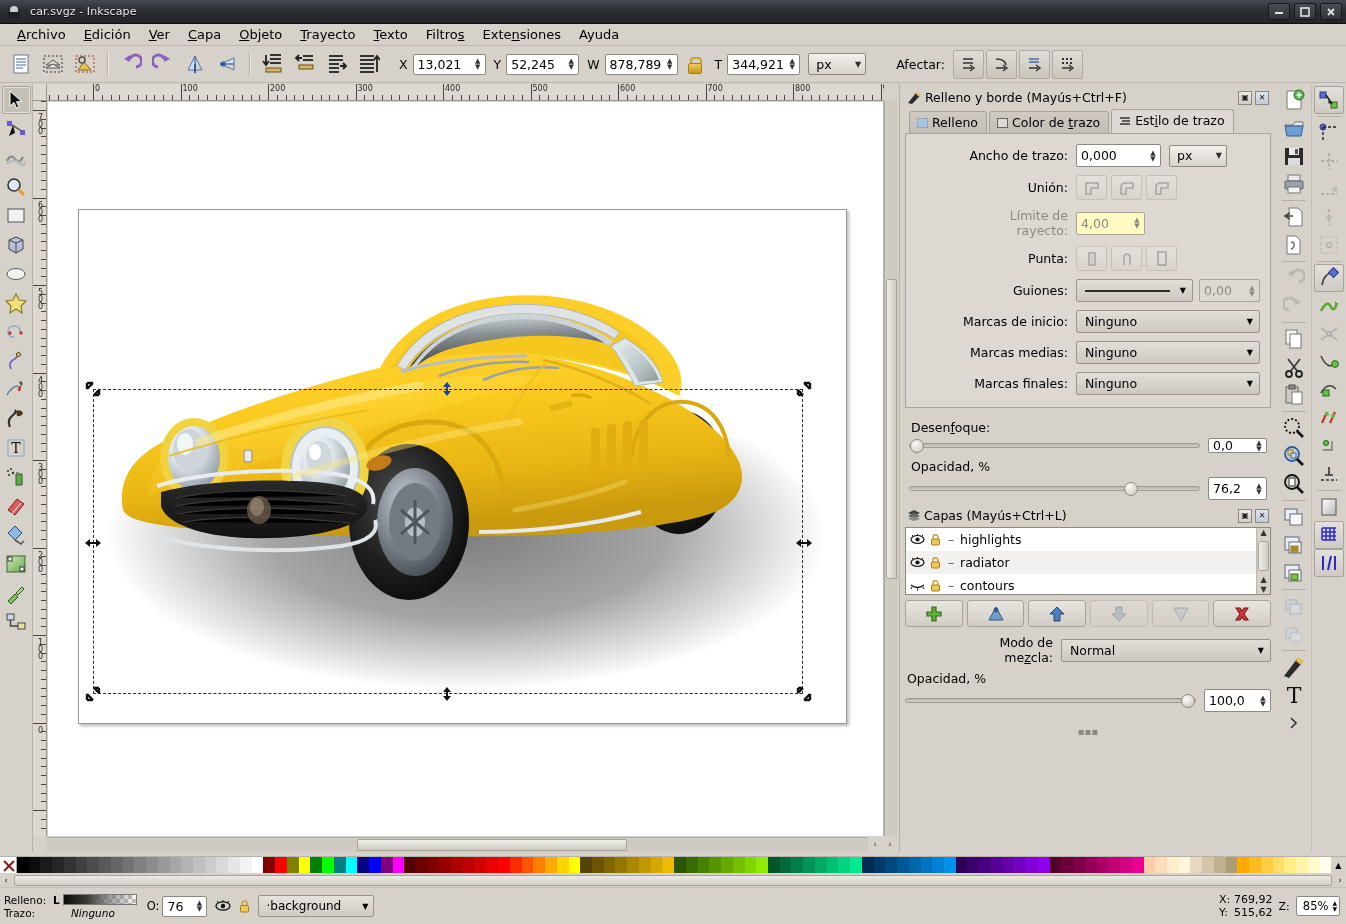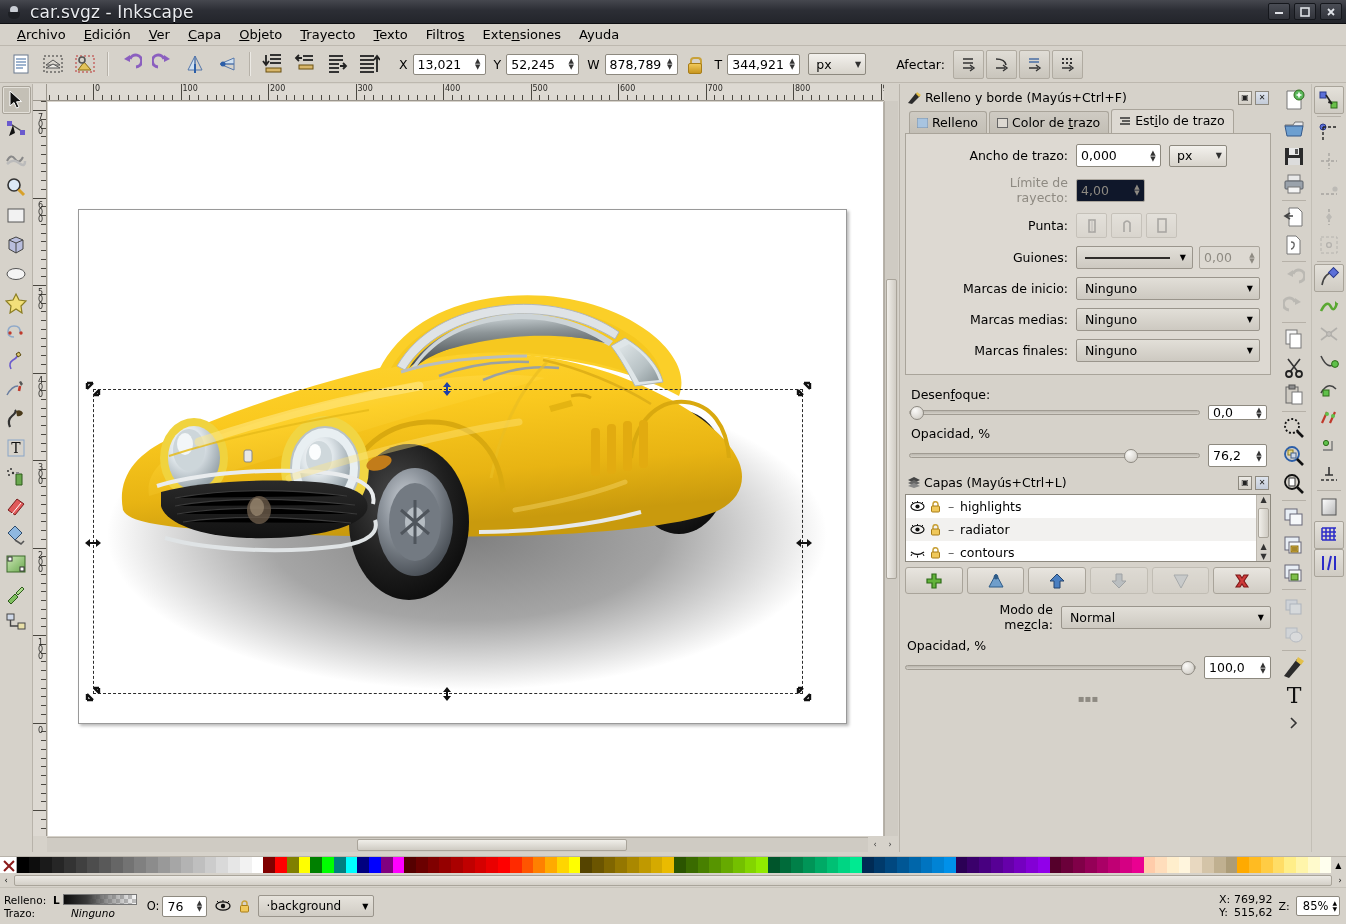--- a/index.html
+++ b/index.html
@@ -28,21 +28,21 @@
     content: ""; position: absolute; left: 4px; top: 2px;
     width: 8px; height: 8px; border-radius: 50%;
     background: #c9cdd4;
   }
   .title-icon::after {
     content: ""; position: absolute; left: 2px; top: 8px;
     width: 12px; height: 7px; border-radius: 0 0 5px 5px;
     background: #1d1f24;
   }
   .title-text {
-    color: #e9ebef; font-size: 17px; letter-spacing: .1px;
+    color: #e9ebef; font-size: 11px; letter-spacing: .1px;
     text-shadow: 0 1px 0 #000;
     text-align: center;
   }
   .win-buttons { position: absolute; right: 4px; top: 3px; display: flex; gap: 4px; }
   .win-btn {
     width: 22px; height: 17px;
     background: linear-gradient(to bottom,#4a4d55,#32343b);
     border: 1px solid #15171c; border-radius: 2px;
     display: flex; align-items: center; justify-content: center;
     color: #dfe2e7; font-size: 11px; line-height: 1;
@@ -1177,24 +1177,42 @@
                   <i>▲</i>
                   <i>▼</i>
                 </span>
             </span>
             <span class="combo" style="width:58px;margin-left:8px">
               <span class="cv">px</span>
               <span class="carrow">▼</span>
             </span>
           </div>
 
+          <div class="frow">
+            <span class="flabel">Unión:</span>
+            <span class="ibtn dim">
+              <svg width="18" height="18" viewBox="0 0 18 18">
+                  <path d="M3 15 L3 4 L15 4 L15 9 L8 9 L8 15z" fill="none" stroke="#6b6b6b" stroke-width="1.6"></path>
+                </svg>
+            </span>
+            <span class="ibtn dim">
+              <svg width="18" height="18" viewBox="0 0 18 18">
+                  <path d="M3 15 L3 8 Q3 4 8 4 L15 4 L15 9 L9 9 Q8 9 8 11 L8 15z" fill="none" stroke="#6b6b6b" stroke-width="1.6"></path>
+                </svg>
+            </span>
+            <span class="ibtn dim">
+              <svg width="18" height="18" viewBox="0 0 18 18">
+                  <path d="M3 15 L3 6 L6 4 L15 4 L15 9 L8 9 L8 15z" fill="none" stroke="#6b6b6b" stroke-width="1.6"></path>
+                </svg>
+            </span>
+          </div>
 
           <div class="frow">
             <span class="flabel dim">Límite de rayecto:</span>
-            <span class="spin" style="height:23px;background:#0f172a;border-color:#aaa59c;color:#8e8a82">
+            <span class="spin" style="height:23px;background:#fef9c3;border-color:#aaa59c;color:#8e8a82">
               <input style="width: 48px; color: rgb(142, 138, 130);" disabled="" value="4,00">
               <span class="arrows" style="color:#8e8a82">
                   <i>▲</i>
                   <i>▼</i>
                 </span>
             </span>
           </div>
 
           <div class="frow">
             <span class="flabel">Punta:</span>

